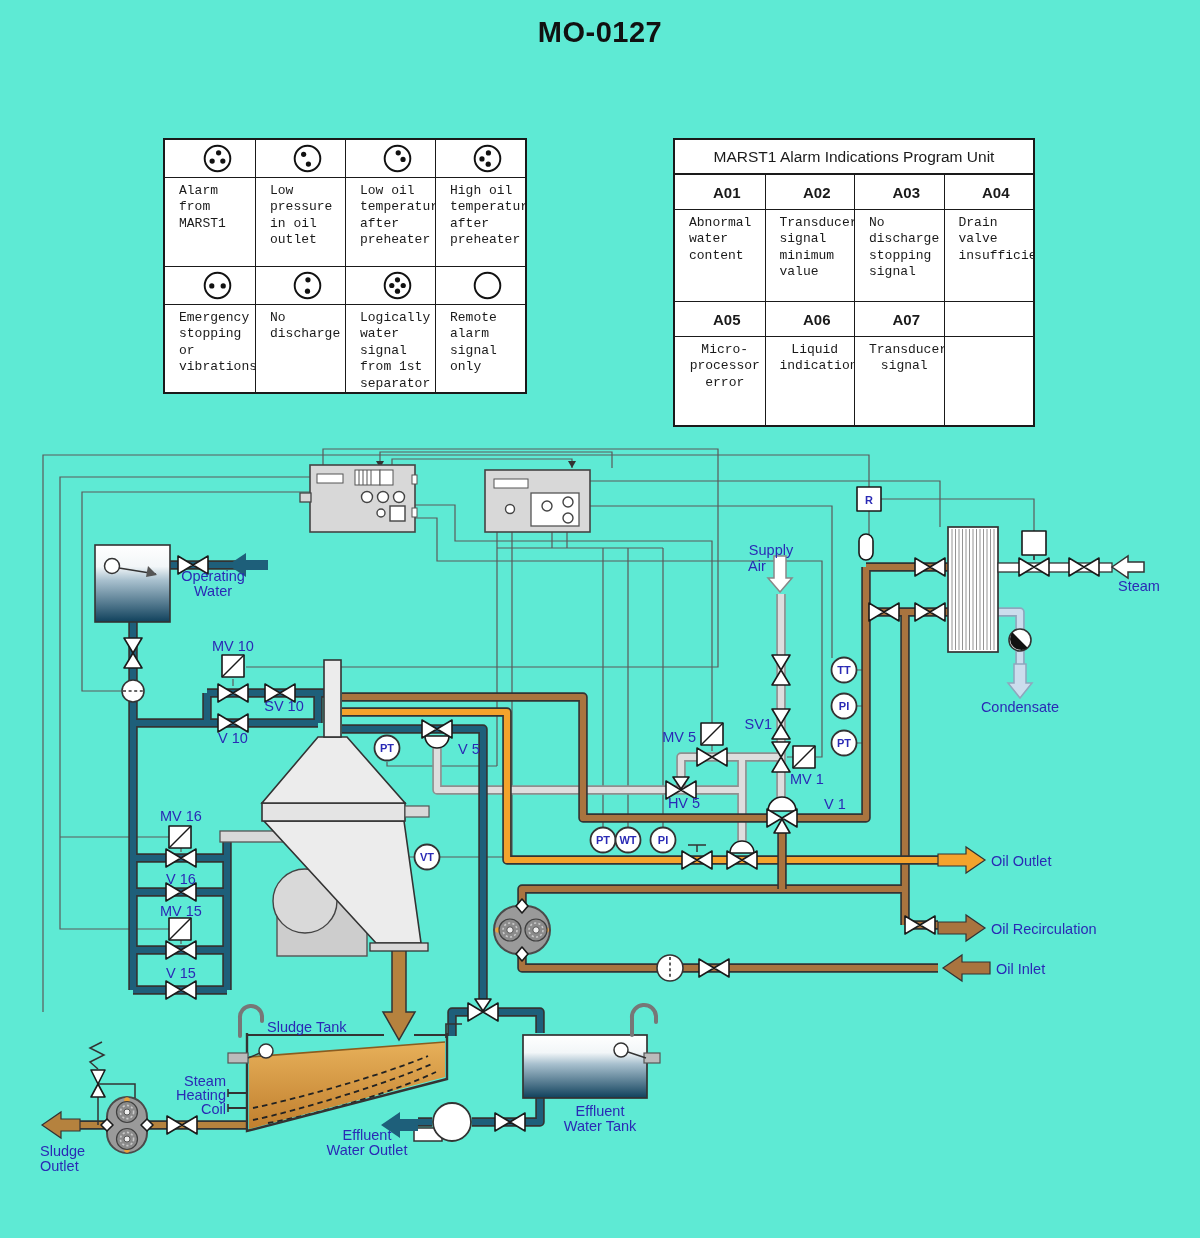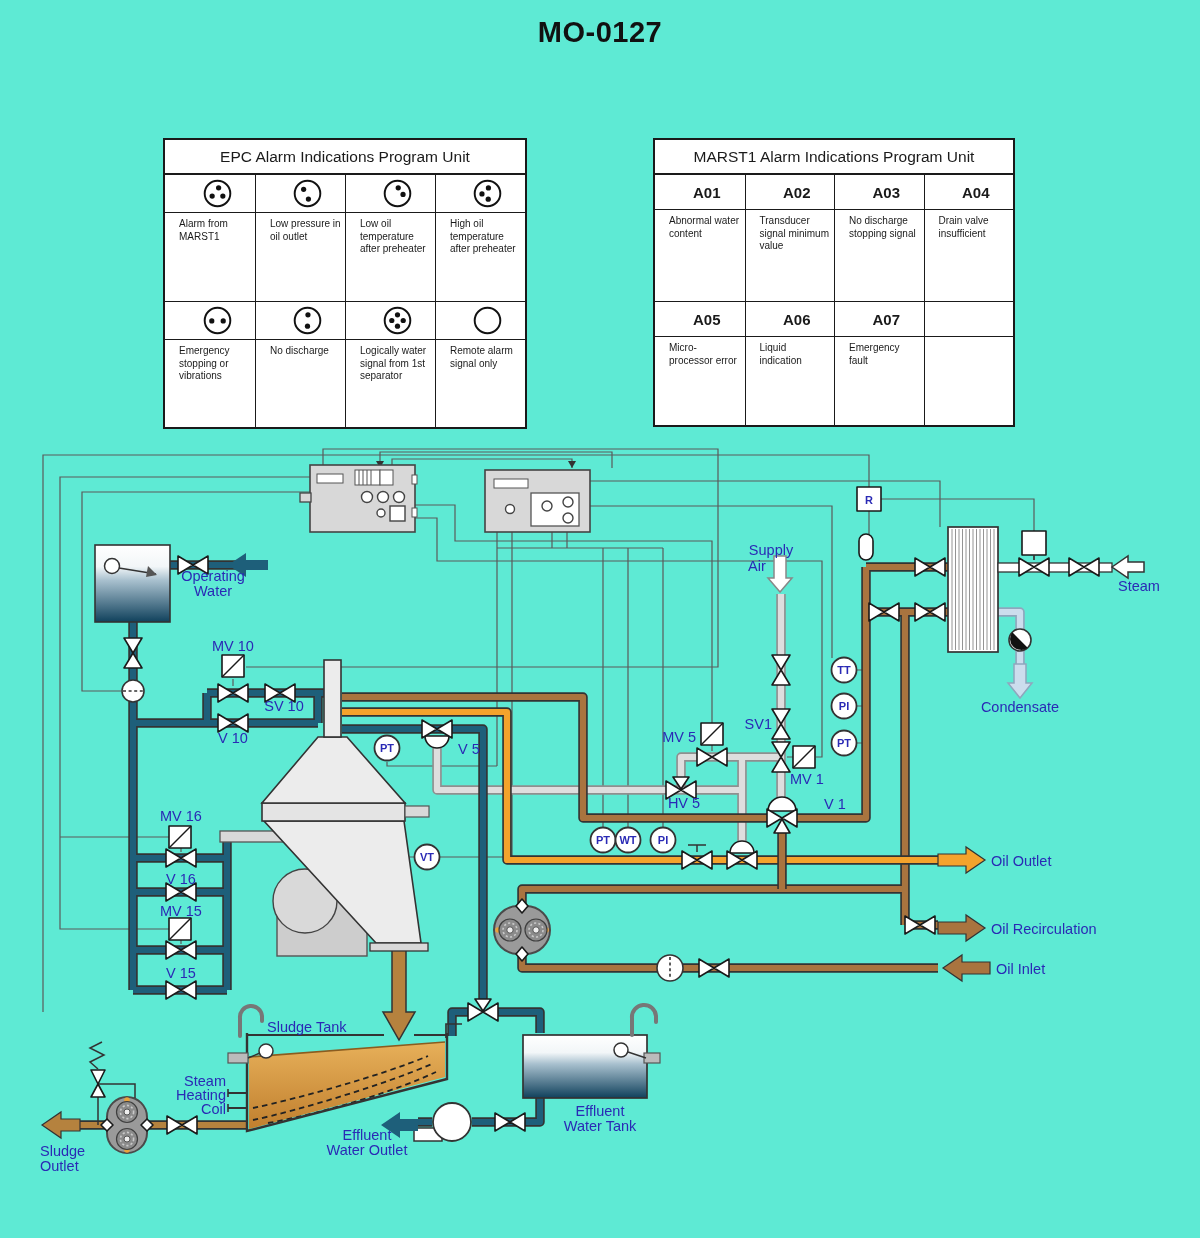--- a/index.html
+++ b/index.html
@@ -6,24 +6,24 @@
   .page{position:relative;width:1200px;height:1238px;background:#5eead4;font-family:"Liberation Sans",sans-serif;overflow:hidden;}
   .page-title{position:absolute;left:0;right:0;top:16px;text-align:center;font-size:29px;font-weight:bold;color:#111;letter-spacing:.5px;}
   svg.diagram{position:absolute;left:0;top:0;}
   .tbl{position:absolute;border:2px solid #1a1a1a;background:#fff;box-sizing:border-box;color:#1a1a1a;}
   .tbl-title{height:35px;display:flex;align-items:center;justify-content:center;font-size:15.5px;border-bottom:2px solid #1a1a1a;box-sizing:border-box;}
   .trow{display:grid;grid-template-columns:repeat(4,1fr);box-sizing:border-box;}
   .trow + .trow{border-top:1.8px solid #1a1a1a;}
   .trow > div{box-sizing:border-box;overflow:hidden;padding-left:14px;}
   .trow > div + div{border-left:1.8px solid #1a1a1a;}
   .icell{display:flex;align-items:center;justify-content:center;height:37px;}
-  .tcell{font-size:10px;line-height:1.26;padding:5px 4px 4px 8px;}
+  .tcell{font-size:13px;line-height:1.26;padding:5px 4px 4px 8px;font-family:Liberation Mono, monospace;}
   .h-t1{height:88px;} .h-t2{height:87px;}
   .ccell{display:flex;align-items:center;justify-content:center;font-weight:bold;font-size:15px;height:34px;}
-  .m-t1{height:91px;} .m-t2{height:88px;}
+  .m-t1{height:91px;} .m-t2{height:88px;text-align:center;}
   .lamp{width:33px;height:33px;display:block;}
   
   .sig{fill:none;stroke:#5a5a5a;stroke-width:1.2;}
   .pipeo{fill:none;stroke:#333;stroke-width:9.5;stroke-linejoin:round;}
   .pipeo.air{stroke:#8f8f8f;} .pipeo.cond{stroke:#8fa6bd;}
   .pipei{fill:none;stroke-linejoin:round;stroke-width:6.2;}
   .water{stroke:#1e5f7a;} .dirty{stroke:#a9743f;} .clean{stroke:#f4a32c;}
   .airp{stroke:#dedede;} .condp{stroke:#ccdded;} .sludgep{stroke:#b5823e;}
   .comp{fill:#fff;stroke:#1a1a1a;stroke-width:1.6;stroke-linejoin:round;}
   .thin{fill:none;stroke:#333;stroke-width:1.5;}
@@ -392,21 +392,20 @@
       <text x="600" y="1116" class="lbl" text-anchor="middle">Effluent</text>
       <text x="600" y="1131" class="lbl" text-anchor="middle">Water Tank</text>
       <text x="367" y="1140" class="lbl" text-anchor="middle">Effluent</text>
       <text x="367" y="1155" class="lbl" text-anchor="middle">Water Outlet</text>
       <text x="40" y="1156" class="lbl">Sludge</text>
       <text x="40" y="1171" class="lbl">Outlet</text>
     </g>
   </svg>
 
   <div class="tbl" style="left:163px;top:138px;width:364px;">
-    <div class="tbl-title">EPC Alarm Indications Program Unit</div>
     <div class="trow">
       <div class="icell">
           <svg class="lamp" viewBox="0 0 34 34">
             <circle cx="17" cy="17" r="13.2" fill="none" stroke="#111" stroke-width="2"></circle>
             <g>
               <circle cx="18.14" cy="11.11" r="2.7" fill="#111"></circle>
               <circle cx="11.49" cy="19.66" r="2.7" fill="#111"></circle>
               <circle cx="22.509999999999998" cy="19.66" r="2.7" fill="#111"></circle>
             </g>
           </svg>
@@ -484,21 +483,21 @@
         </div>
     </div>
     <div class="trow">
       <div class="tcell h-t2">Emergency stopping or vibrations</div>
       <div class="tcell h-t2">No discharge</div>
       <div class="tcell h-t2">Logically water signal from 1st separator</div>
       <div class="tcell h-t2">Remote alarm signal only</div>
     </div>
   </div>
 
-  <div class="tbl" style="left:653px;top:138px;width:362px;">
+  <div class="tbl" style="left:673px;top:138px;width:362px;">
     <div class="tbl-title">MARST1 Alarm Indications Program Unit</div>
     <div class="trow">
       <div class="ccell">A01</div>
       <div class="ccell">A02</div>
       <div class="ccell">A03</div>
       <div class="ccell">A04</div>
     </div>
     <div class="trow">
       <div class="tcell m-t1">Abnormal water content</div>
       <div class="tcell m-t1">Transducer signal minimum value</div>
@@ -507,18 +506,18 @@
     </div>
     <div class="trow">
       <div class="ccell">A05</div>
       <div class="ccell">A06</div>
       <div class="ccell">A07</div>
       <div class="ccell"></div>
     </div>
     <div class="trow">
       <div class="tcell m-t2">Micro- processor error</div>
       <div class="tcell m-t2">Liquid indication</div>
-      <div class="tcell m-t2">Emergency fault</div>
+      <div class="tcell m-t2">Transducer signal</div>
       <div class="tcell m-t2"></div>
     </div>
   </div>
 
 </div>
 
 </body></html>

